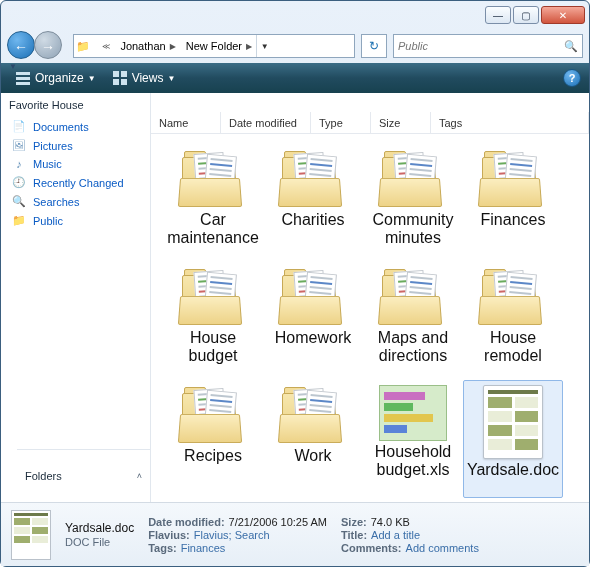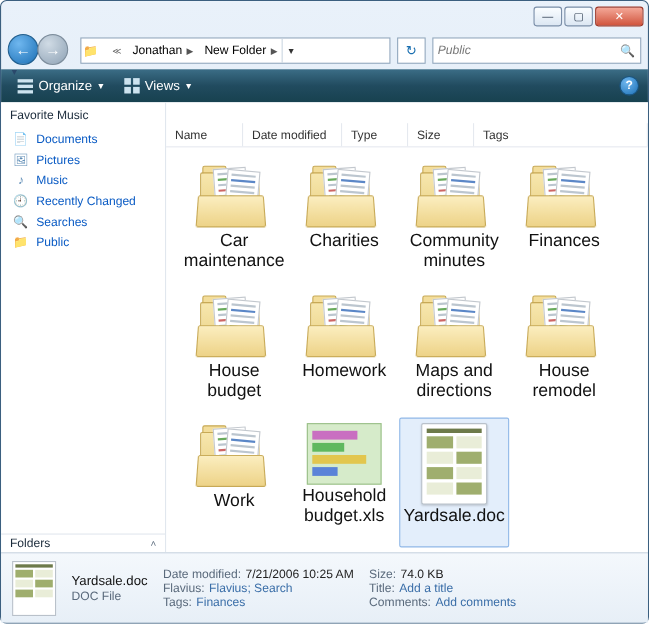--- a/index.html
+++ b/index.html
@@ -25,21 +25,21 @@
   .tbtn { display:flex; align-items:center; gap:4px; padding:2px 6px; }
   .tbtn .dd { font-size:8px; }
   .tool-icon { width:16px; height:16px; }
   .helpicon { margin-left:auto; width:18px; height:18px; border-radius:50%; background:radial-gradient(circle at 35% 30%,#6fb7ef,#1b6fb5); color:#fff; display:flex; align-items:center; justify-content:center; font-size:11px; font-weight:bold; border:1px solid #1a5580;}
   .body { flex:1; display:flex; background:#fff; min-height:0; }
   .sidebar { width:150px; border-right:1px solid #e1e7ee; display:flex; flex-direction:column; }
   .sidehead { padding:6px 8px 4px; color:#1a2a3a; font-size:11px; }
   .sideitems { padding:2px 0; }
   .sideitem { display:flex; align-items:center; gap:6px; padding:3px 10px; color:#0a5bc4; cursor:pointer; }
   .sideitem .si { width:16px; display:flex; align-items:center; justify-content:center; color:#5f8db6; }
-  .folders-head { margin-top:auto; border-top:1px solid #e1e7ee; padding:2px 8px; color:#1a2a3a; display:flex; align-items:center; }
+  .folders-head { margin-top:auto; border-top:1px solid #e1e7ee; padding:20px 8px; color:#1a2a3a; display:flex; align-items:center;margin-left:16px; }
   .folders-head .chev { margin-left:auto; font-size:9px; color:#5a6a7c; }
   .main { flex:1; display:flex; flex-direction:column; min-width:0;margin-top:19px; }
   .colhead { height:22px; border-bottom:1px solid #e5e9ef; display:flex; align-items:center; font-size:11px; color:#333; }
   .colhead span { padding:0 8px; border-right:1px solid #e5e9ef; height:100%; display:flex; align-items:center; }
   .files { flex:1; padding:10px 6px 6px 12px; display:flex; flex-wrap:wrap; align-content:flex-start; gap:0; overflow:auto; }
   .item { width:100px; height:118px; display:flex; flex-direction:column; align-items:center; justify-content:flex-start; text-align:center; padding:4px; border:1px solid transparent; }
   .item.selected { background:#e3eefb; border:1px solid #90b8e8; border-radius:2px; }
   .fname { font-size:16px; color:#111; line-height:1.15; margin-top:2px; word-wrap:break-word; max-width:94px; }
   .foldericon { width:68px; height:60px; position:relative; }
   .tab { position:absolute; left:5px; top:2px; width:22px; height:10px; background:#f3dd9a; border:1px solid #c7a956; border-radius:2px 2px 0 0; }
@@ -58,21 +58,21 @@
   .xlsicon { width:68px; height:56px; background:#d6ebca; border:1px solid #9abf88; padding:6px 4px 4px; }
   .bar { height:8px; margin-bottom:3px; }
   .bar.b1 { width:70%; background:#c96fc1; } .bar.b2 { width:50%; background:#5fb85f; }
   .bar.b3 { width:85%; background:#e2c64e; } .bar.b4 { width:40%; background:#5a83d8; }
   .details { height:64px; border-top:1px solid #d3dbe4; background:linear-gradient(#f4f8fc,#e7eff7); display:flex; align-items:center; padding:4px 10px; gap:14px; }
   .thumb { width:40px; height:50px; background:#fff; border:1px solid #b9c1ca; padding:2px; }
   .thumb .ttl { height:3px; background:#6d7a4a; margin-bottom:2px; }
   .thumb .r { display:flex; gap:2px; margin-bottom:2px; } .thumb .c { flex:1; height:7px; background:#9fae6e; } .thumb .c.l { background:#e9edd8; }
   .dgroup { display:flex; flex-direction:column; gap:1px; font-size:11px; }
   .dline { display:flex; gap:4px; white-space:nowrap; }
-  .dlabel { color:#5a6a7c; }
+  .dlabel { color:#5a6a7c;font-weight:bold; }
   .dval { color:#222; }
   .dval.link { color:#3a6ea8; }
   .dtitle { color:#111; font-size:12px; }
   .dsub { color:#5a6a7c; }
 </style>
 </head>
 <body>
 
 <div class="window">
 
@@ -128,21 +128,21 @@
           <rect x="9" y="9" width="6" height="6" fill="#cde3ef"></rect>
         </svg>
       <span>Views</span>
         <span class="dd">▼</span>
     </div>
     <div class="helpicon">?</div>
   </div>
 
   <div class="body">
     <div class="sidebar">
-      <div class="sidehead">Favorite Music</div>
+      <div class="sidehead">Favorite House</div>
       <div class="sideitems">
         <div class="sideitem">
             <span class="si">📄</span>
             <span>Documents</span>
           </div>
         <div class="sideitem">
             <span class="si">🖼</span>
             <span>Pictures</span>
           </div>
         <div class="sideitem">
@@ -366,20 +366,42 @@
               </div>
               <div class="paper p2">
                 <div class="pline"></div>
                 <div class="pline b"></div>
                 <div class="pline"></div>
                 <div class="pline"></div>
                 <div class="pline g"></div>
               </div>
               <div class="front"></div>
             </div>
+            <div class="fname">Recipes</div>
+          </div>
+          <div class="item">
+            <div class="foldericon">
+              <div class="tab"></div>
+              <div class="back"></div>
+              <div class="paper p1">
+                <div class="pline"></div>
+                <div class="pline g"></div>
+                <div class="pline"></div>
+                <div class="pline r"></div>
+                <div class="pline"></div>
+              </div>
+              <div class="paper p2">
+                <div class="pline"></div>
+                <div class="pline b"></div>
+                <div class="pline"></div>
+                <div class="pline"></div>
+                <div class="pline g"></div>
+              </div>
+              <div class="front"></div>
+            </div>
             <div class="fname">Work</div>
           </div>
           <div class="item">
             <div class="xlsicon">
               <div class="bar b1"></div>
               <div class="bar b2"></div>
               <div class="bar b3"></div>
               <div class="bar b4"></div>
             </div>
             <div class="fname">Household budget.xls</div>

